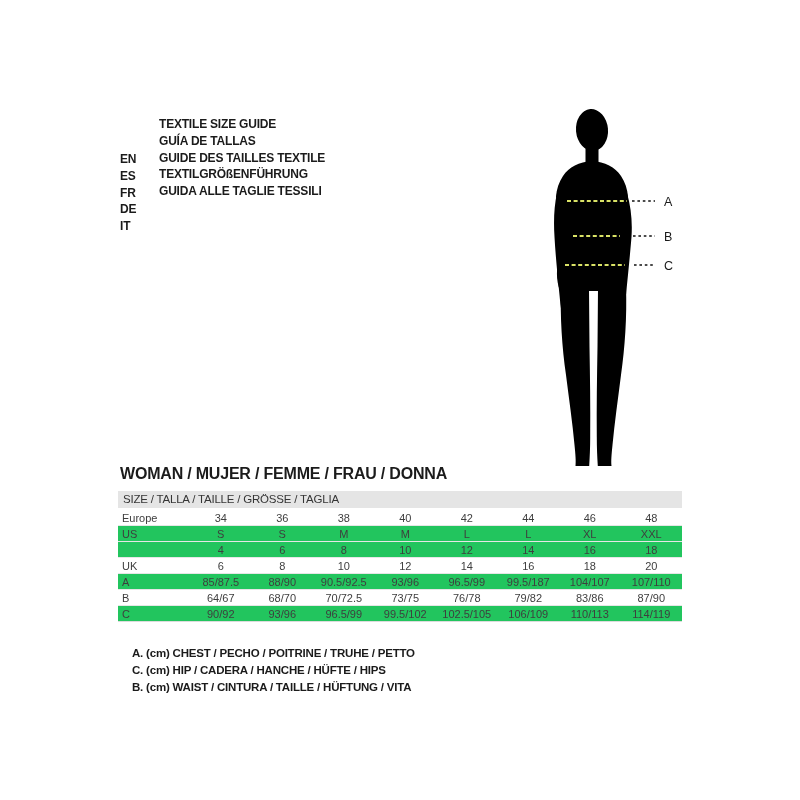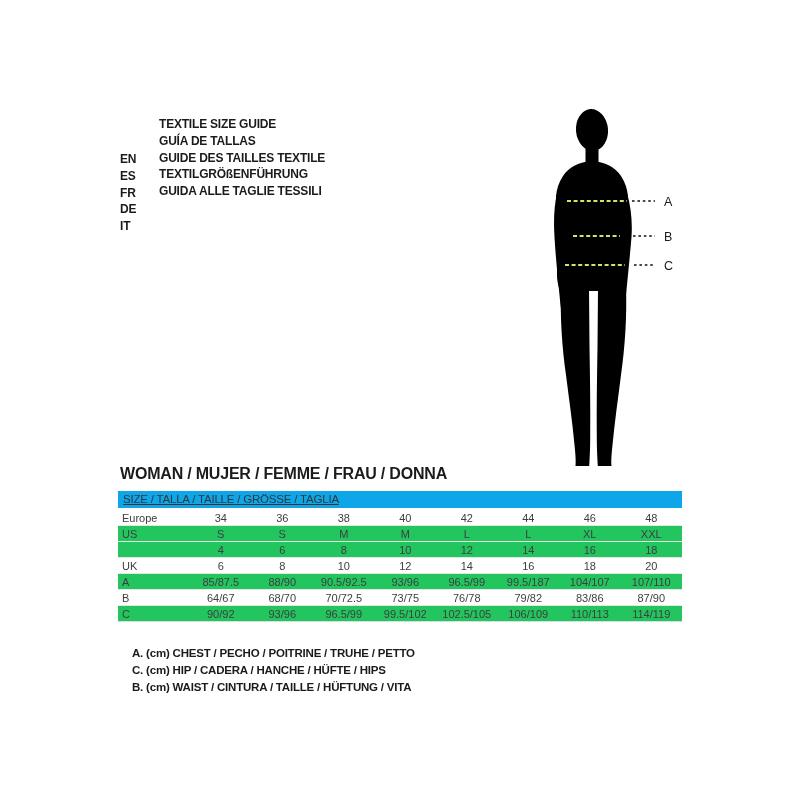--- a/index.html
+++ b/index.html
@@ -18,22 +18,22 @@
 
   
   .figure{left:553px;top:105px;width:137px;height:364px;}
 
   
   .section-title{left:120px;top:465px;font-size:16px;font-weight:bold;
     letter-spacing:-0.2px;color:#1b1b1b;}
 
   
   .size-table{left:118px;top:491px;width:564px;font-size:11px;color:#3e3e3e;}
-  .thead{height:17px;line-height:17px;background:#0ea5e9;color:#353535;
-    padding-left:5px;margin-bottom:2px;font-size:11.5px;letter-spacing:-0.2px;text-decoration:underline;}
+  .thead{height:17px;line-height:17px;background:#e5e5e5;color:#353535;
+    padding-left:5px;margin-bottom:2px;font-size:11.5px;letter-spacing:-0.2px;}
   table.sizes{width:100%;border-collapse:collapse;table-layout:fixed;}
   table.sizes td{height:15px;padding:0;text-align:center;
     border-top:1px solid #e6e6e6;white-space:nowrap;overflow:hidden;}
   table.sizes tr:first-child td{border-top:none;}
   table.sizes tr:last-child td{border-bottom:1px solid #dcdcdc;}
   table.sizes td.rowlabel{text-align:left;padding-left:4px;width:72px;}
   table.sizes tr.shade td{background:#22c55e;}
 
   
   .notes{left:132px;top:645px;}

